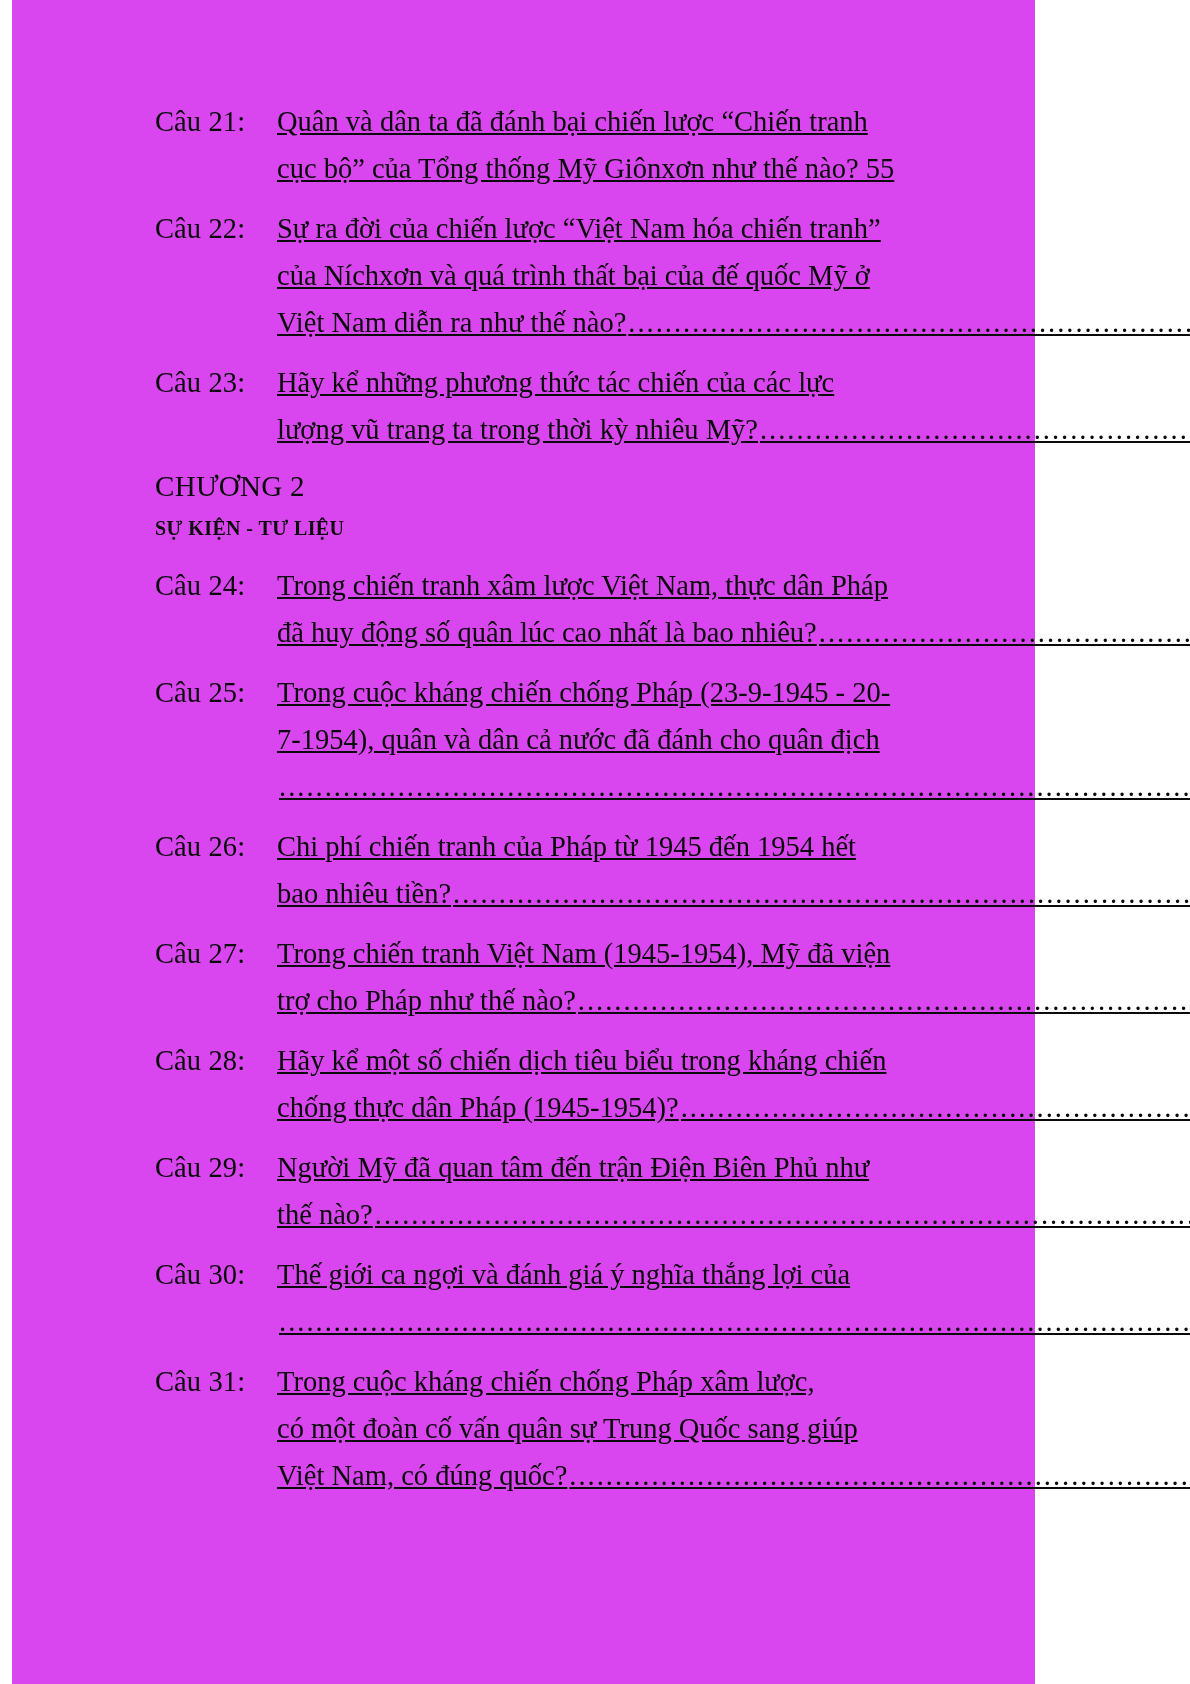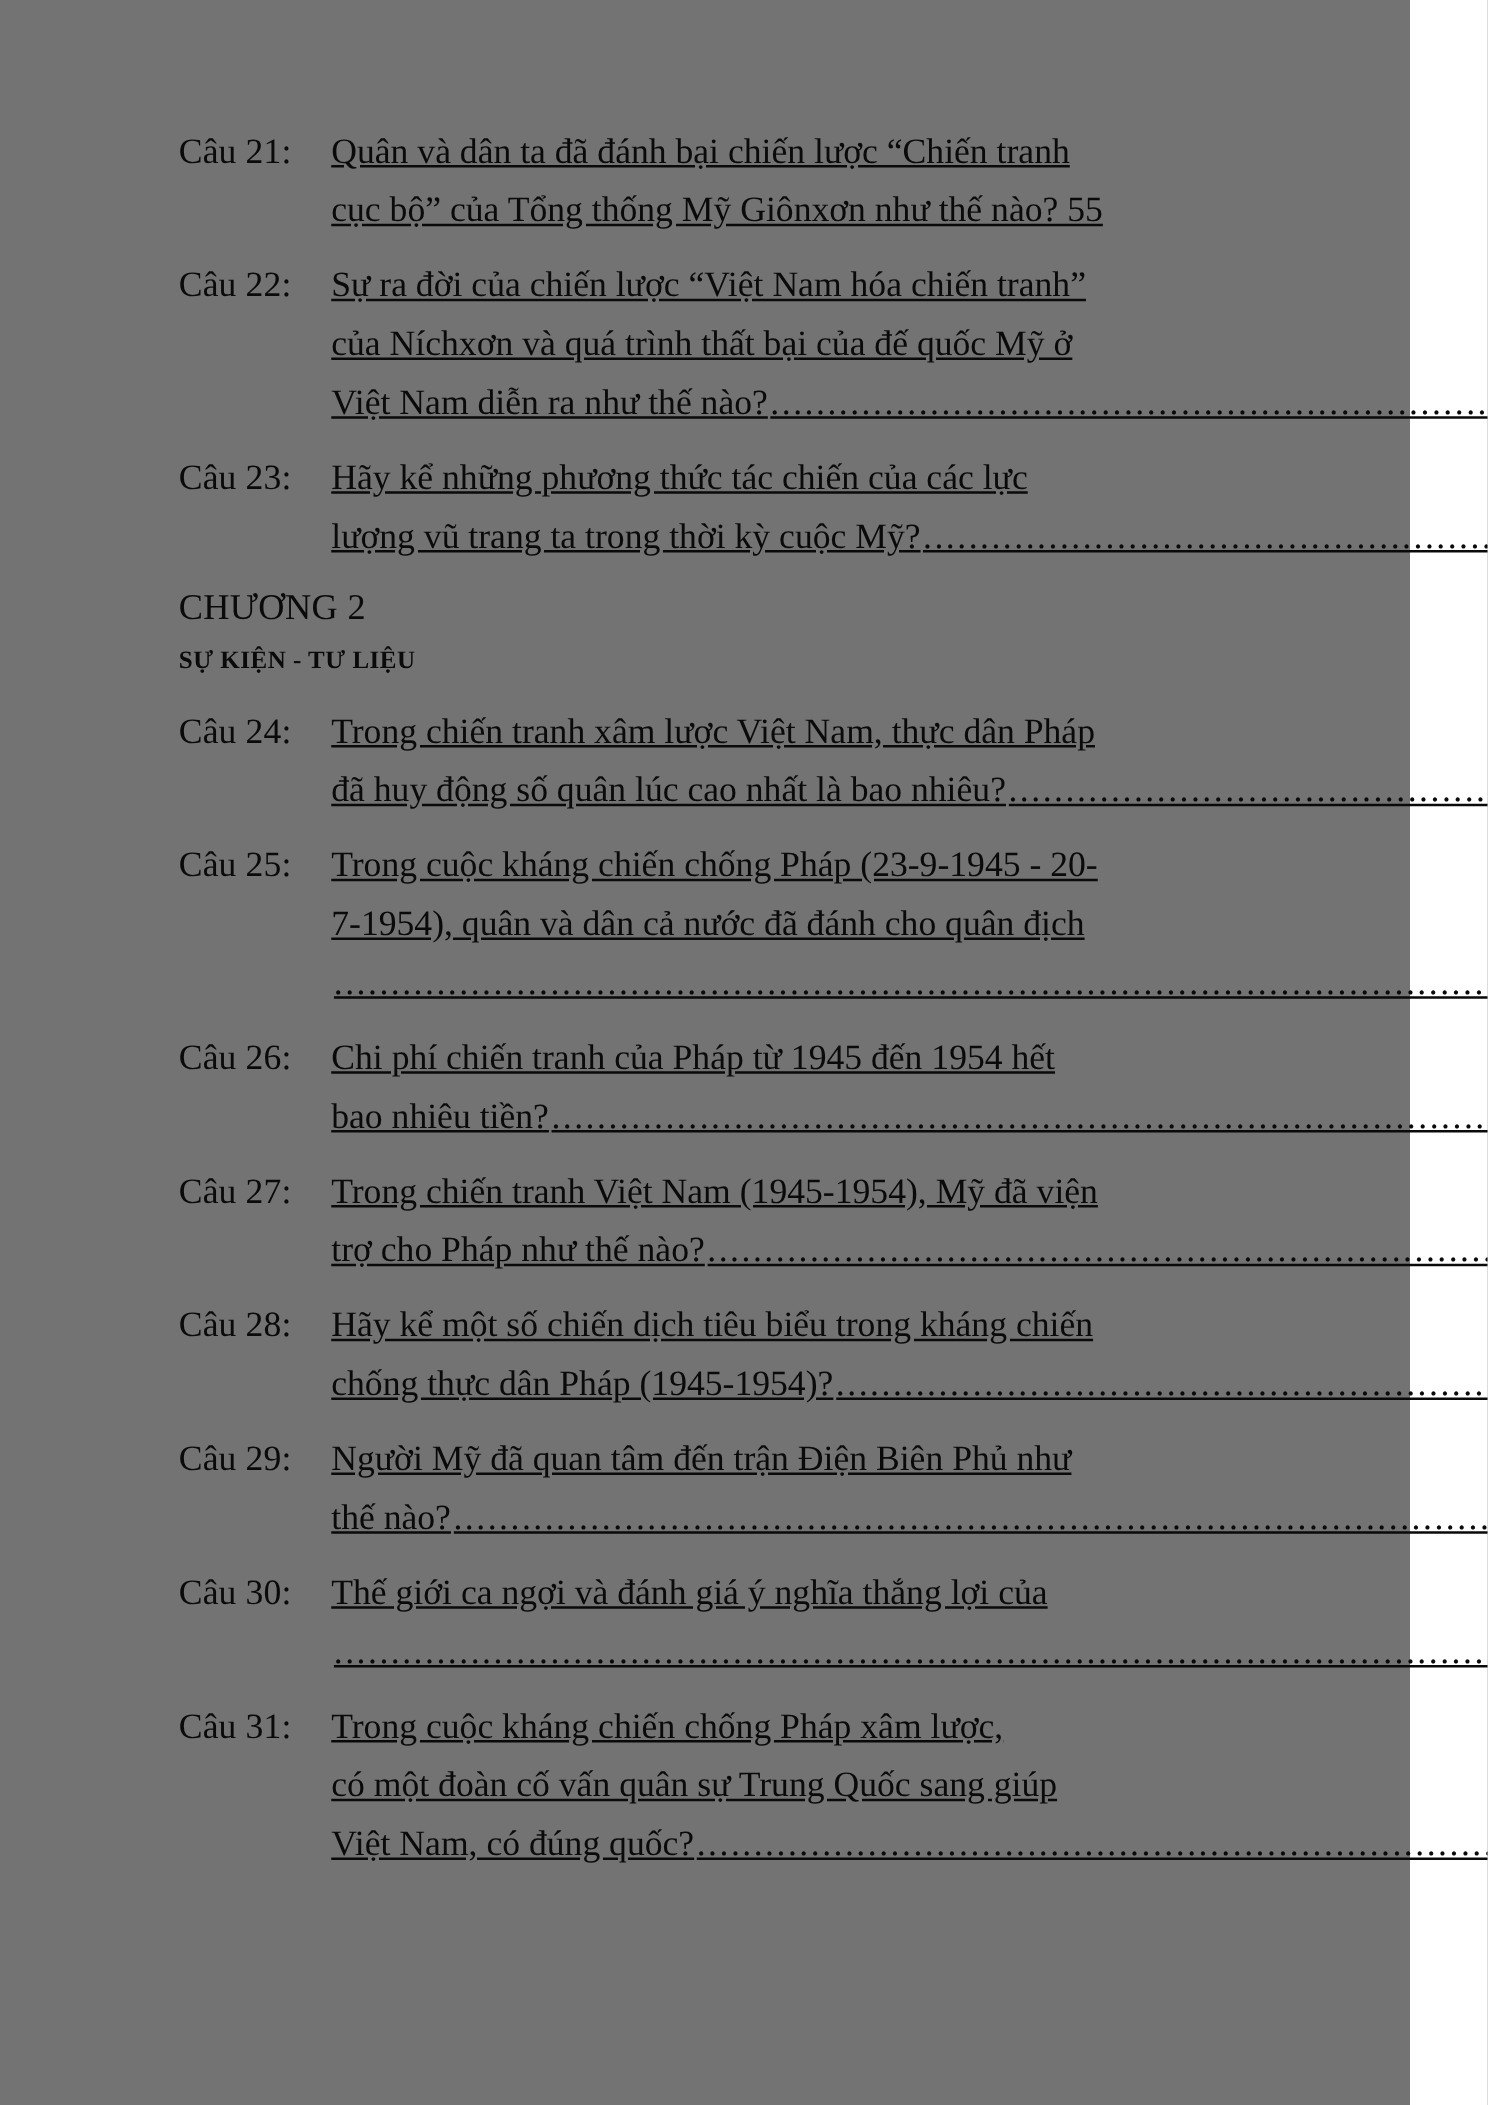--- a/index.html
+++ b/index.html
@@ -11,25 +11,25 @@
     width: 1190px;
     height: 1684px;
     font-family: "Liberation Serif", "DejaVu Serif", serif;
     color: #0a0a0a;
     position: relative;
     overflow: hidden;
   }
 
   .page {
     position: absolute;
-    left: 0;
+    left: 12px;
     top: 0;
-    width: 1128px;
+    width: 1023px;
     height: 1684px;
-    background: #737373;
+    background: #d946ef;
   }
 
   .content {
     position: absolute;
     left: 143px;
     top: 98px;
     width: 822px;
   }
 
   
@@ -122,21 +122,21 @@
 
           </span>
         </div>
       </div>
 
       <div class="toc-entry">
         <div class="toc-label">Câu 23:</div>
         <div class="toc-body">
           <span class="ln">Hãy kể những phương thức tác chiến của các lực</span>
           <span class="ln-lead">
-            <span class="txt">lượng vũ trang ta trong thời kỳ cuộc Mỹ?</span>
+            <span class="txt">lượng vũ trang ta trong thời kỳ nhiêu Mỹ?</span>
             <span class="leader">........................................................................................................................................................................................................</span>
 
           </span>
         </div>
       </div>
 
     </div>
 
     <div class="chapter-block">
       <div class="chapter-kicker">CHƯƠNG 2</div>

